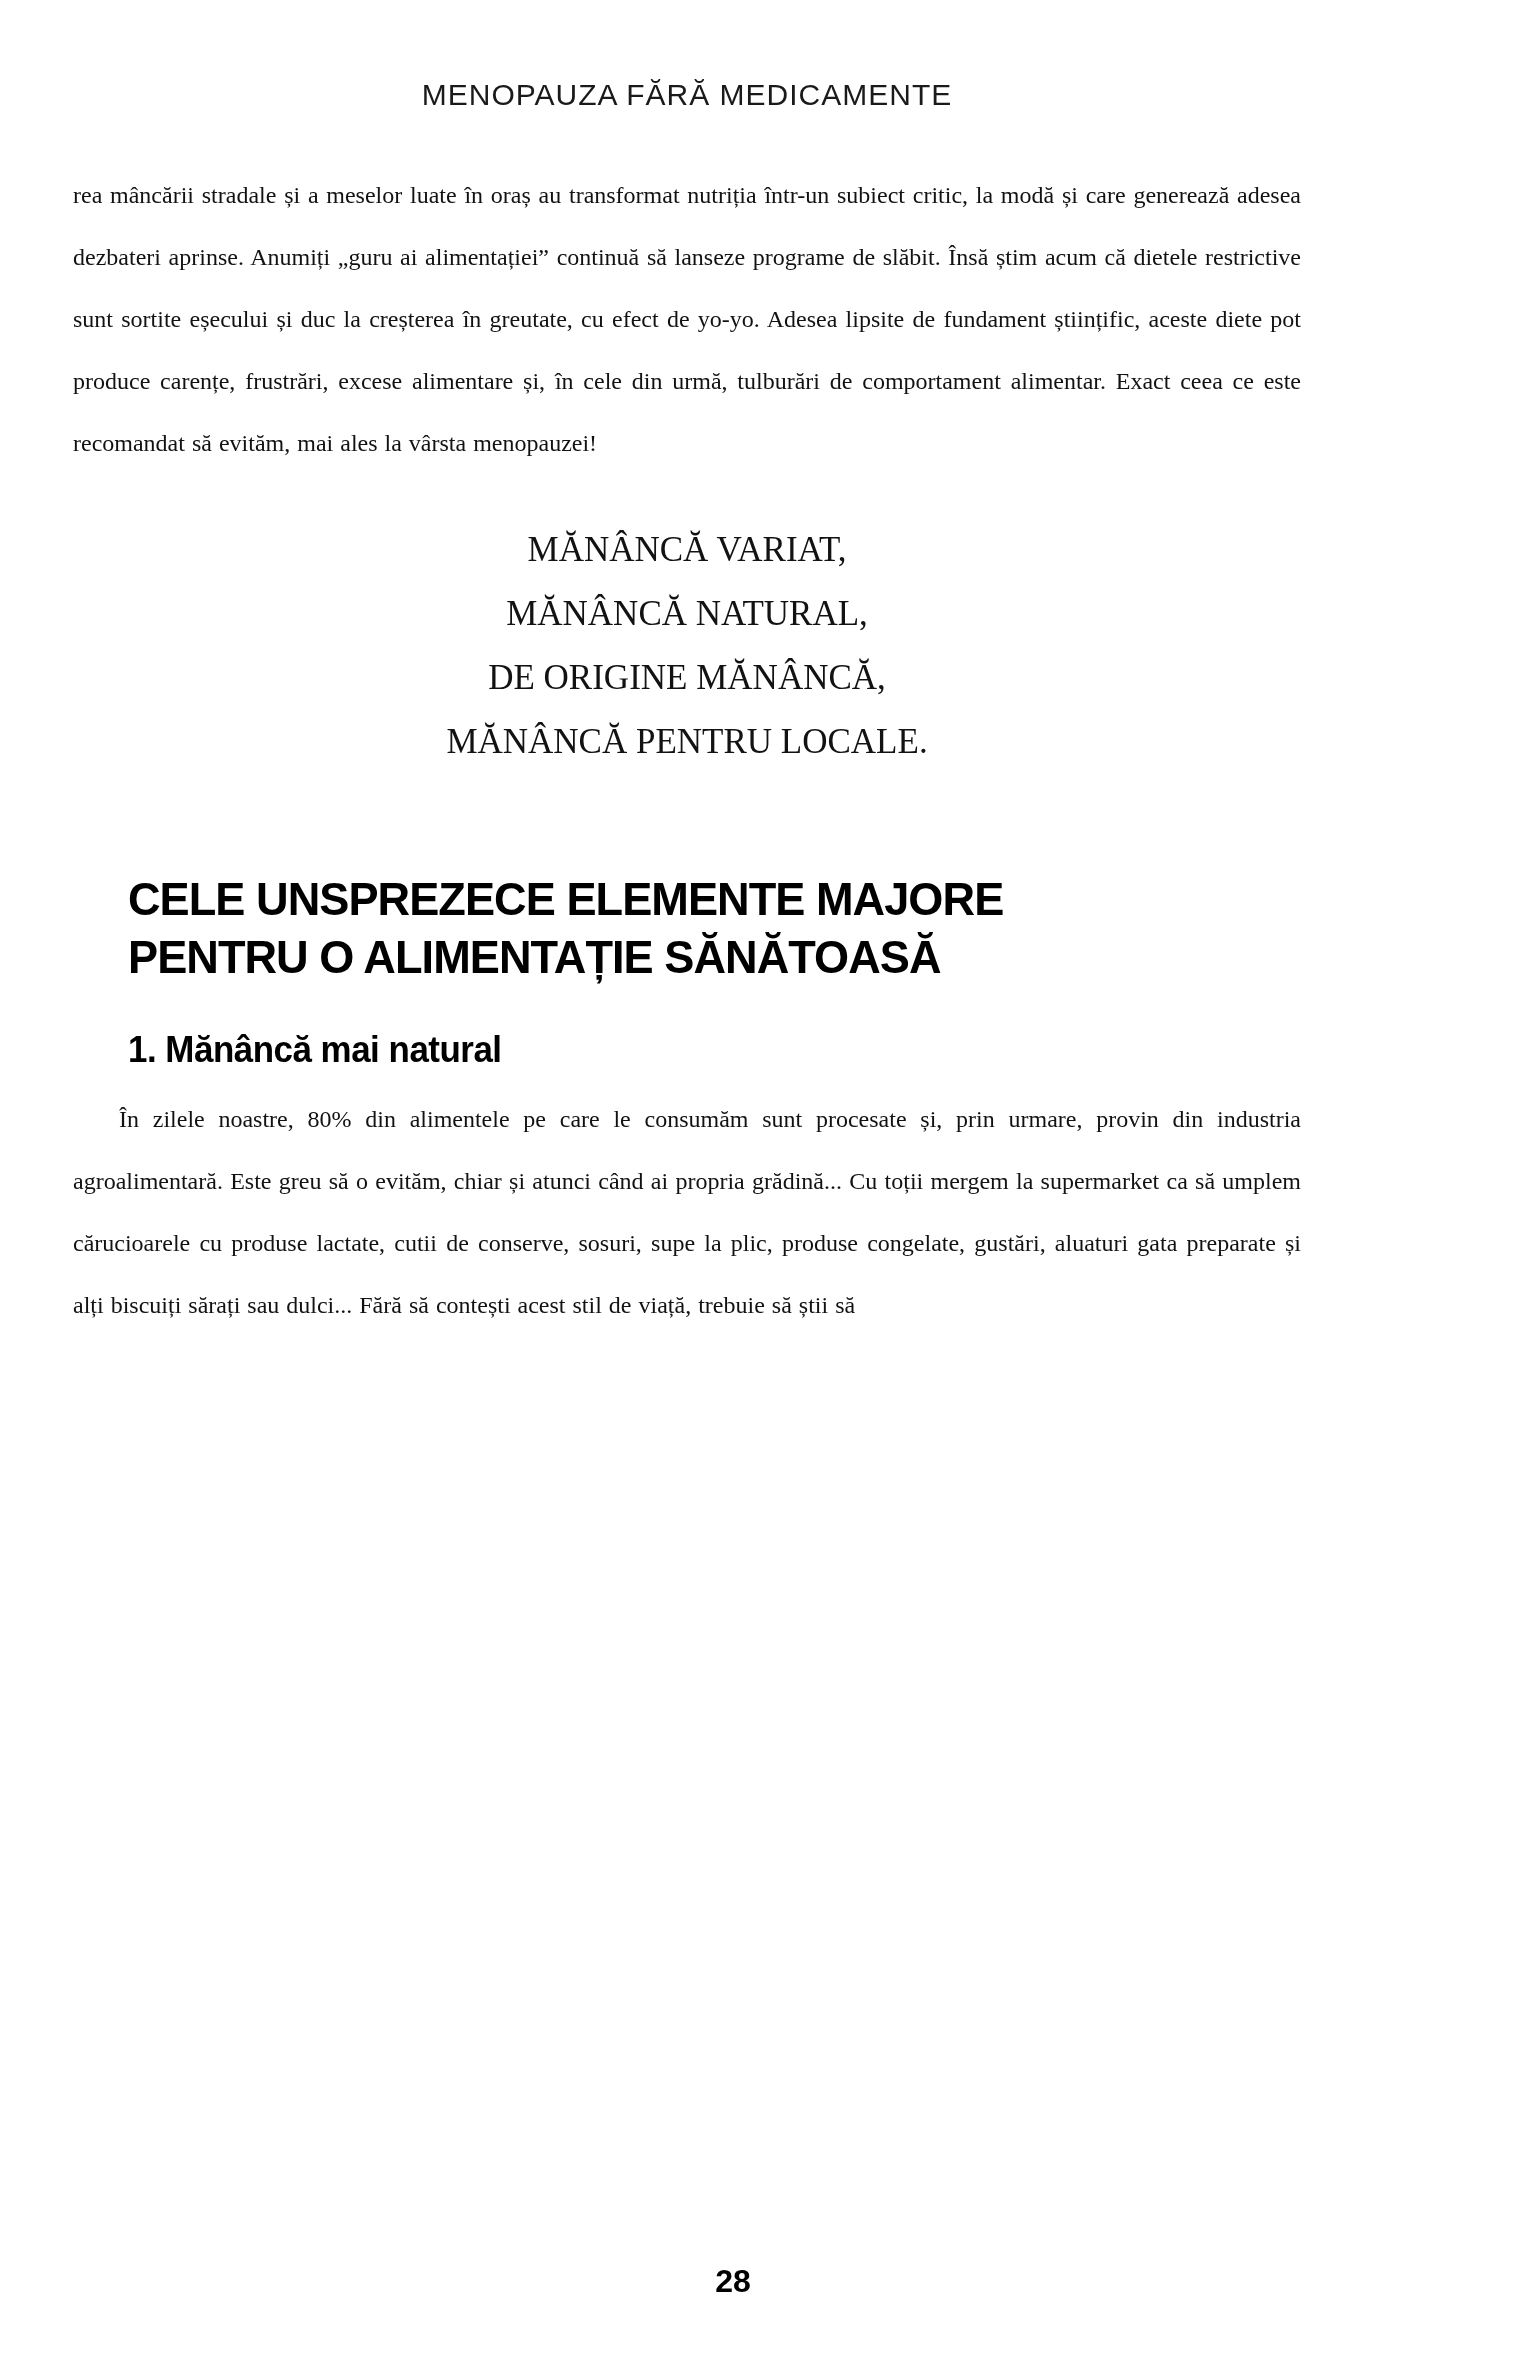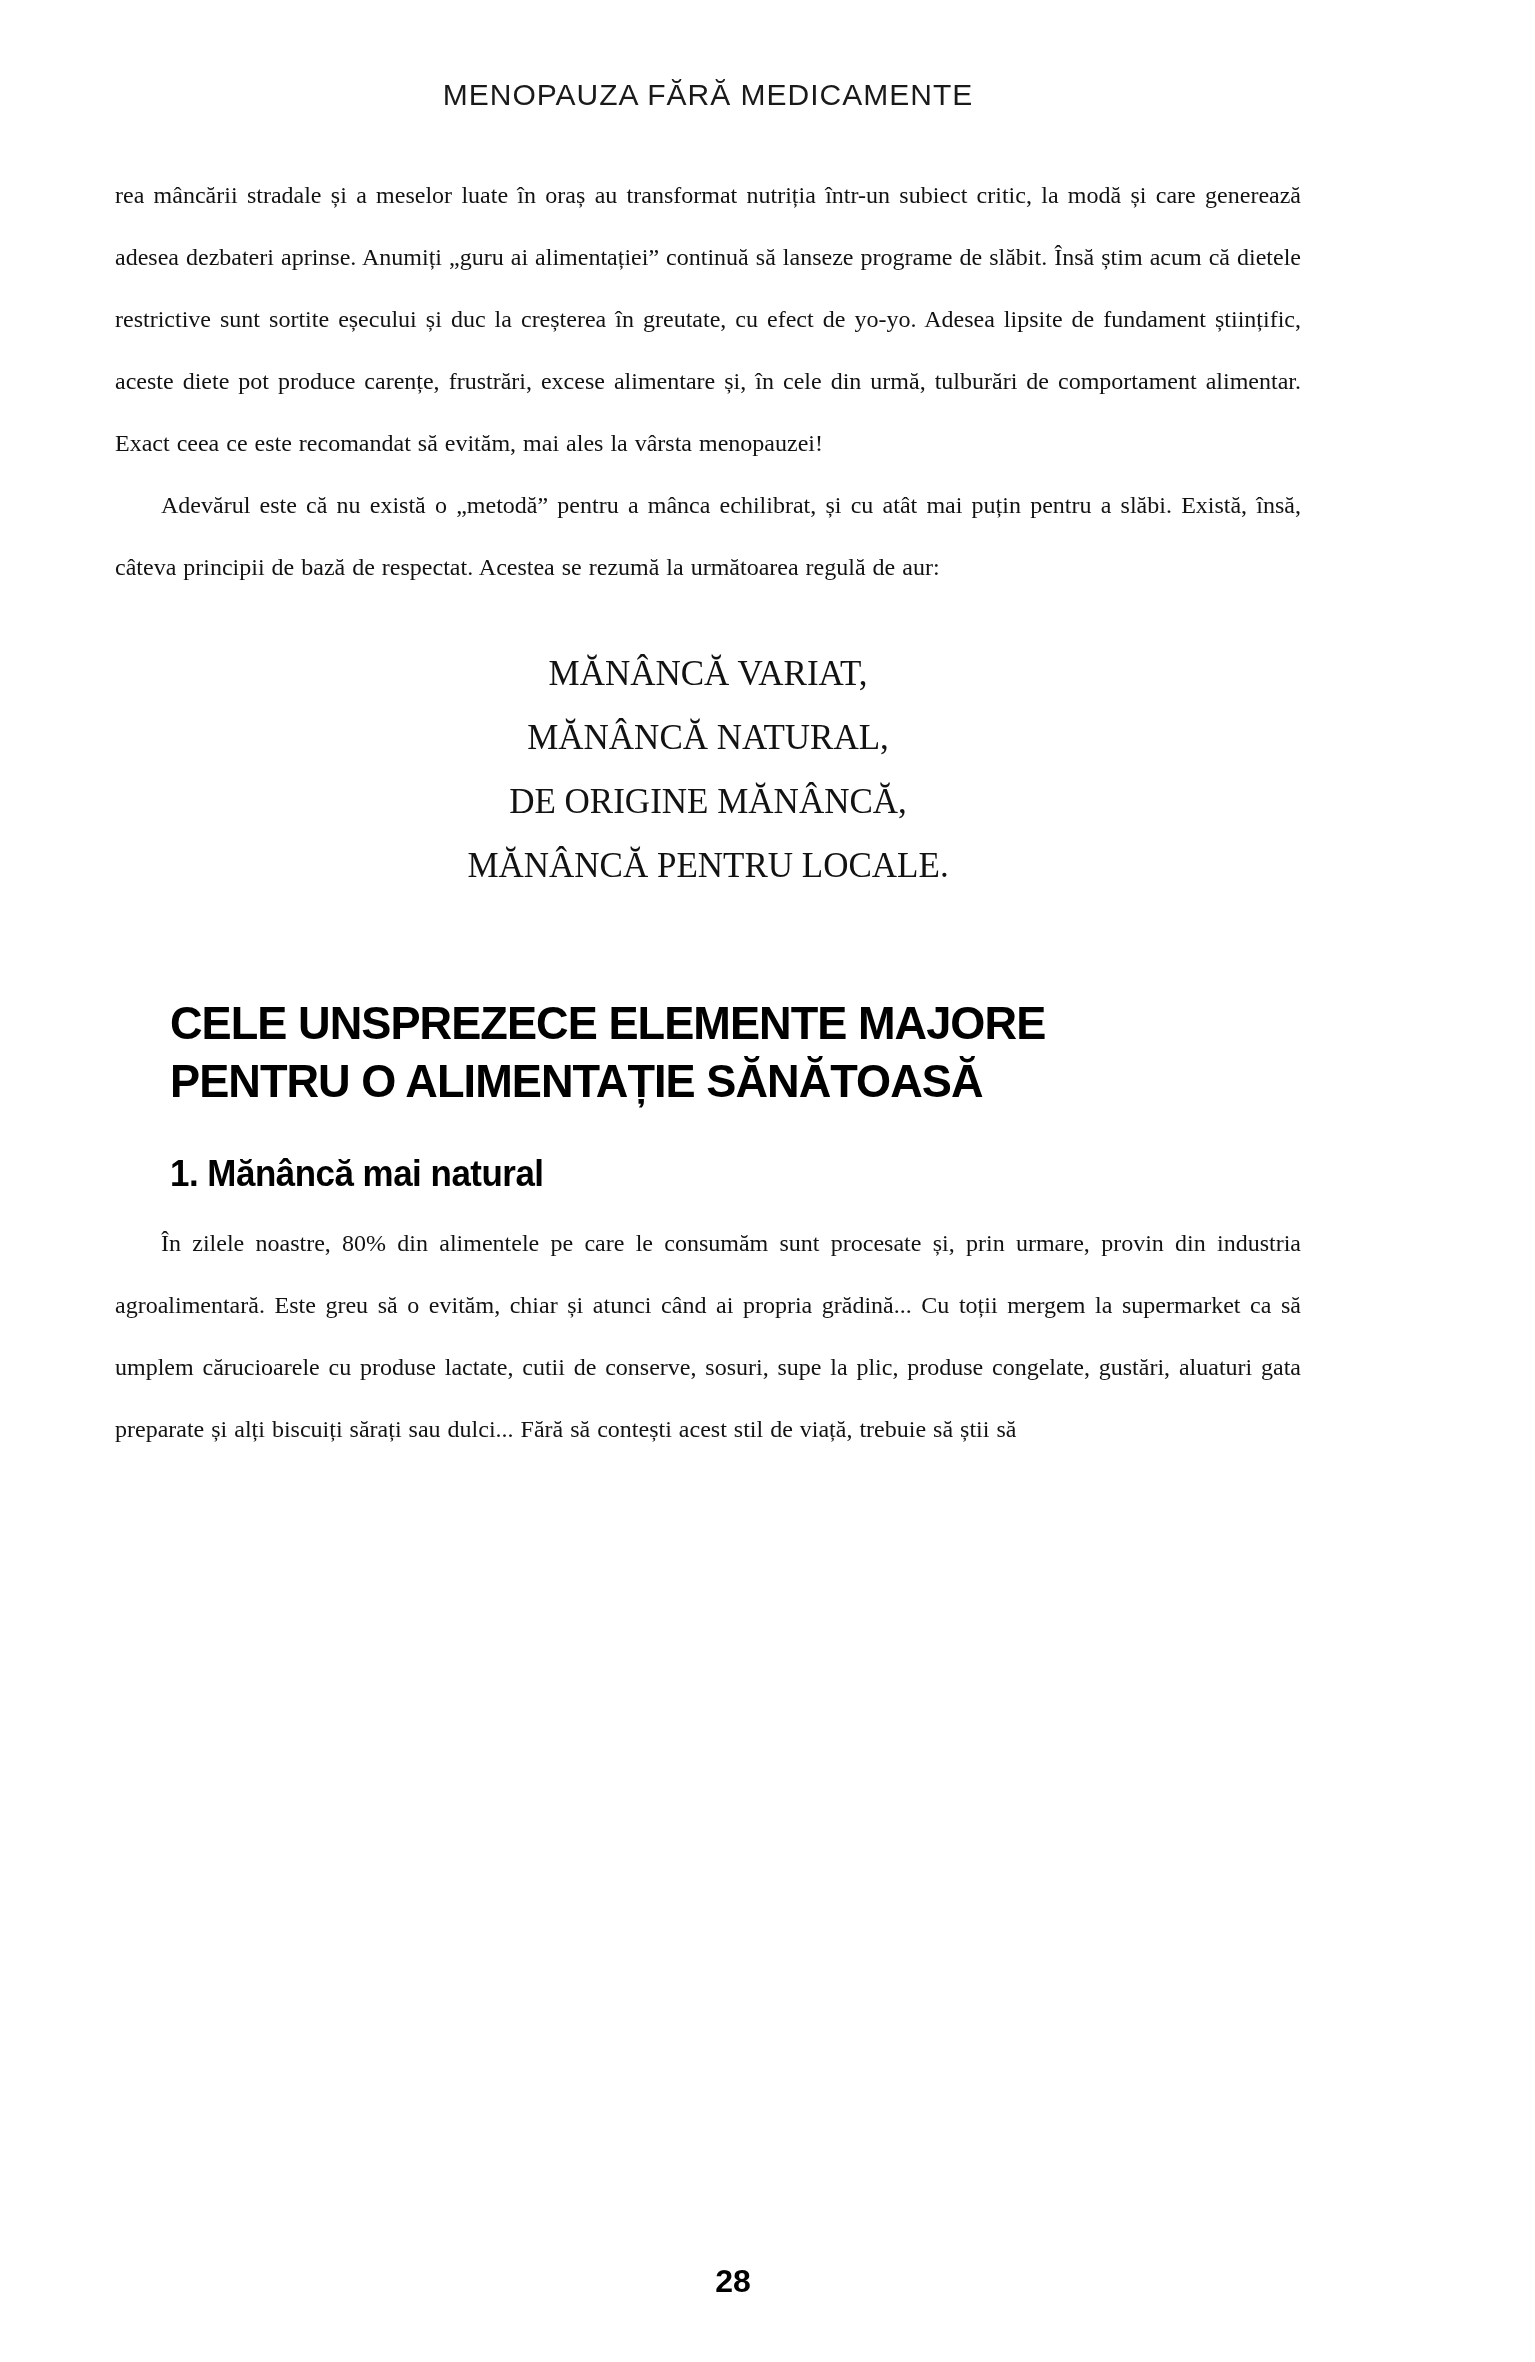--- a/index.html
+++ b/index.html
@@ -8,21 +8,21 @@
     width: 1535px;
     height: 2362px;
     position: relative;
     font-family: "Liberation Serif", serif;
     color: #111111;
   }
   .page {
     position: relative;
     width: 1453px;
     height: 2362px;
-    padding: 78px 152px 0 115px;
+    padding: 78px 152px 0 73px;
     background: #ffffff;
     overflow: hidden;
   }
   .running-header {
     font-family: "Liberation Sans", sans-serif;
     font-size: 30px;
     font-weight: 400;
     letter-spacing: 1px;
     text-align: center;
     color: #1a1a1a;
@@ -86,21 +86,20 @@
 </style>
 </head>
 <body>
 
 <div class="page">
 
   <div class="running-header">MENOPAUZA FĂRĂ MEDICAMENTE</div>
 
   <p class="body">rea mâncării stradale și a meselor luate în oraș au transformat nutriția într-un subiect critic, la modă și care generează adesea dezbateri aprinse. Anumiți „guru ai alimentației” continuă să lanseze programe de slăbit. Însă știm acum că dietele restrictive sunt sortite eșecului și duc la creșterea în greutate, cu efect de yo-yo. Adesea lipsite de fundament științific, aceste diete pot produce carențe, frustrări, excese alimentare și, în cele din urmă, tulburări de comportament alimentar. Exact ceea ce este recomandat să evităm, mai ales la vârsta menopauzei!</p>
 
-  <p class="body indent">Adevărul este că nu există o „metodă” pentru a mânca echilibrat, și cu atât mai puțin pentru a slăbi. Există, însă, câteva principii de bază de respectat. Acestea se rezumă la următoarea regulă de aur:</p>
 
   <div class="golden-rule">
     <span class="rule-line">MĂNÂNCĂ VARIAT,</span>
     <span class="rule-line">MĂNÂNCĂ NATURAL,</span>
     <span class="rule-line">DE ORIGINE MĂNÂNCĂ,</span>
     <span class="rule-line">MĂNÂNCĂ PENTRU LOCALE.</span>
   </div>
 
   <h1 class="section-heading">
     <span class="heading-line">CELE UNSPREZECE ELEMENTE MAJORE</span>

